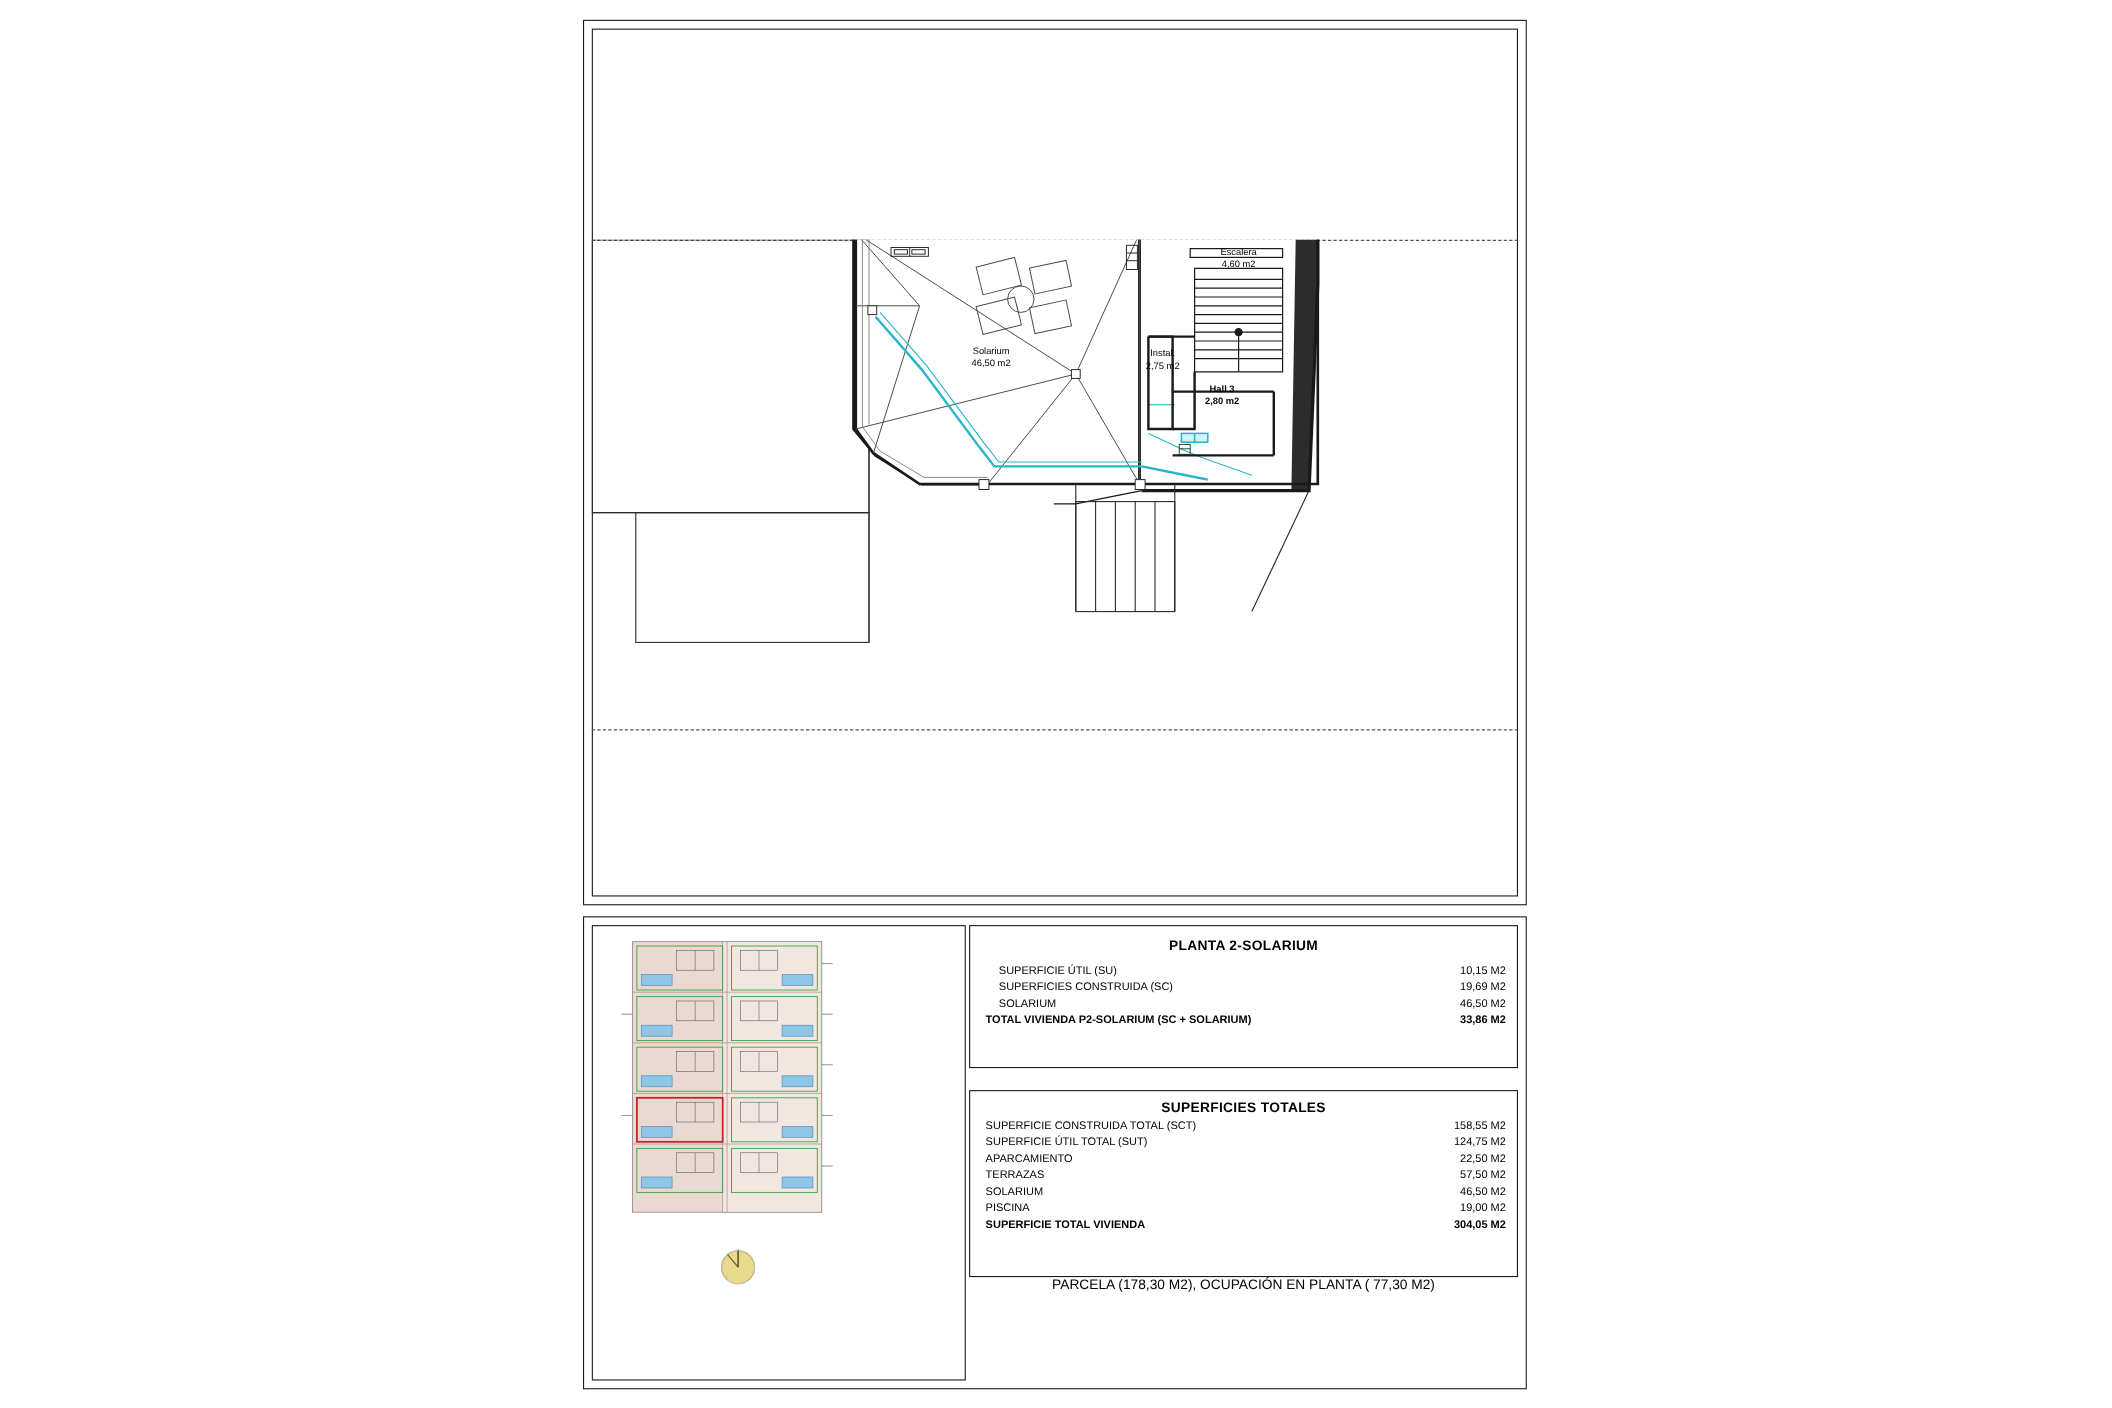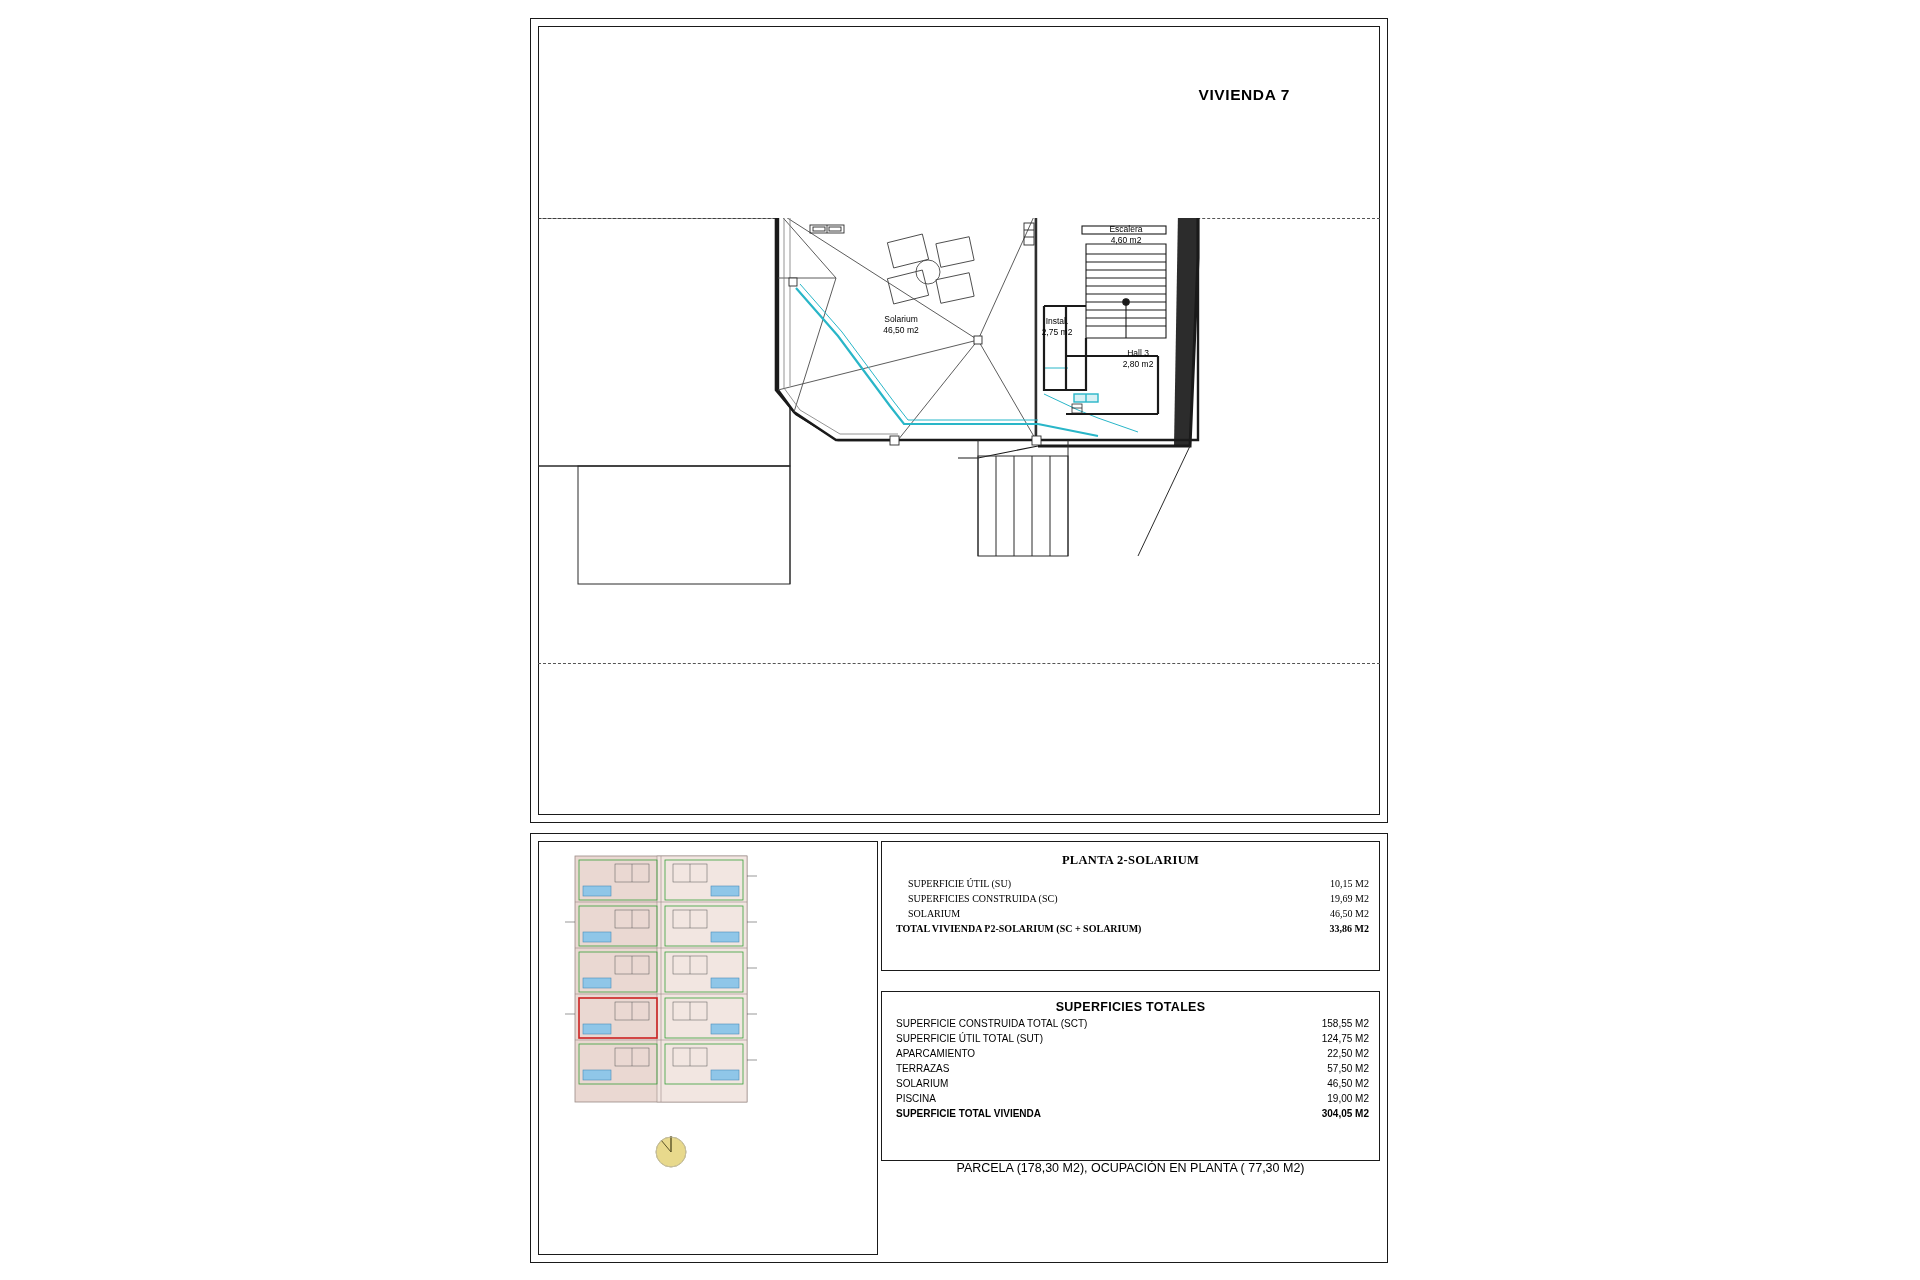--- a/index.html
+++ b/index.html
@@ -23,21 +23,21 @@
 
   
   .rlabel{position:absolute;font-size:8.5px;line-height:11px;text-align:center;white-space:nowrap;}
 
   
   .info-outer{position:absolute;left:0;top:815px;width:858px;height:430px;border:1px solid #1a1a1a;box-sizing:border-box;}
   .info-left{position:absolute;left:8px;top:823px;width:340px;height:414px;border:1px solid #1a1a1a;box-sizing:border-box;}
   .info-right{position:absolute;left:351px;top:823px;width:499px;height:414px;box-sizing:border-box;}
 
   .tbl-box{position:absolute;border:1px solid #1a1a1a;box-sizing:border-box;}
-  .tbl1{left:0;top:0;width:499px;height:130px;font-family:Liberation Serif, serif;}
+  .tbl1{left:0;top:0;width:499px;height:130px;}
   .tbl2{left:0;top:150px;width:499px;height:170px;}
 
   .tblhead{text-align:center;font-weight:bold;font-size:12.5px;padding-top:11px;letter-spacing:.3px;}
   .tblhead2{text-align:center;font-weight:bold;font-size:12.5px;padding-top:8px;letter-spacing:.3px;}
 
   .row{position:relative;display:flex;font-size:10px;padding:2px 10px 2px 26px;}
   .row .lab{flex:1;white-space:nowrap;}
   .row .val{width:84px;text-align:right;white-space:nowrap;}
   .row.bold{font-weight:bold;}
   .row.indent2{padding-left:14px;}
@@ -49,21 +49,20 @@
   .compass{position:absolute;left:110px;top:288px;width:44px;height:44px;}
 </style>
 </head>
 <body>
 
 <div class="sheet">
 
   <div class="frame-outer"></div>
   <div class="frame-inner"></div>
 
-  <div class="title-main">VIVIENDA 7</div>
 
   <div class="dash d1"></div>
   <div class="dash d2"></div>
 
   <div class="plan">
     <svg width="842" height="445" viewBox="0 0 842 445">
       <g fill="none" stroke="#2a2a2a" stroke-width="1">
 
         <rect x="0" y="0" width="252" height="248"></rect>
         <rect x="40" y="248" width="212" height="118"></rect>
@@ -214,21 +213,21 @@
 
     <div class="rlabel" style="left:318px;top:96px;width:90px;">
       <span>Solarium</span><br><span>46,50 m2</span>
     </div>
     <div class="rlabel" style="left:548px;top:-16px;width:80px;margin-top:22px;">
       <span>Escalera</span><br><span>4,60 m2</span>
     </div>
     <div class="rlabel" style="left:487px;top:98px;width:64px;">
       <span>Instal.</span><br><span>2,75 m2</span>
     </div>
-    <div class="rlabel" style="left:565px;top:130px;width:70px;">
+    <div class="rlabel" style="left:538px;top:130px;width:70px;font-weight:bold;">
       <span>Hall 3</span><br><span>2,80 m2</span>
     </div>
   </div>
 
   <div class="info-outer"></div>
 
   <div class="info-left">
     <div class="keyplan">
       <svg width="300" height="260" viewBox="0 0 300 260">
 

